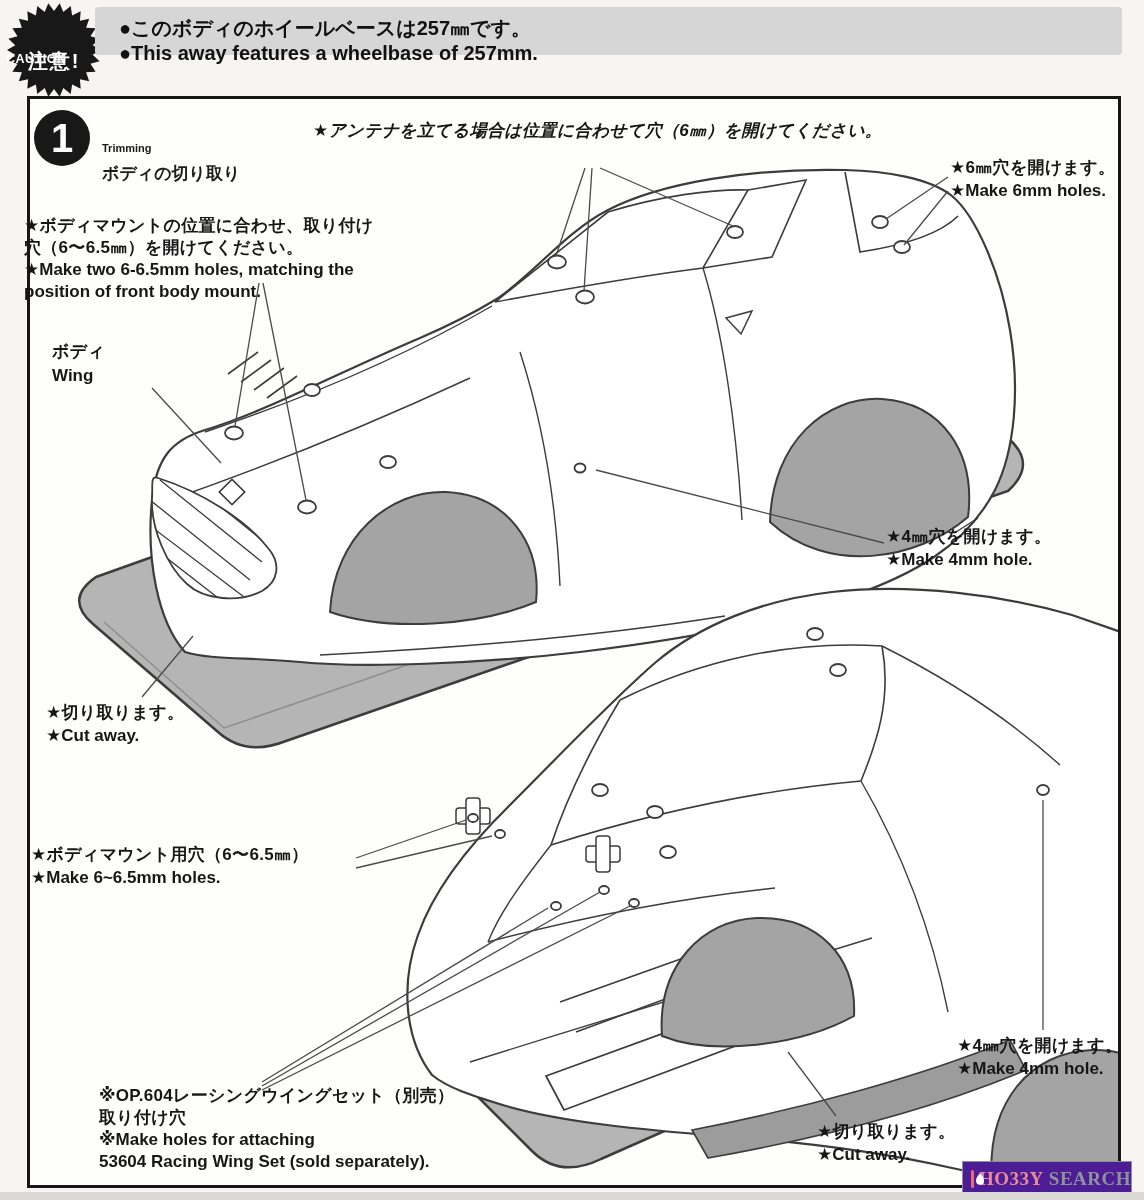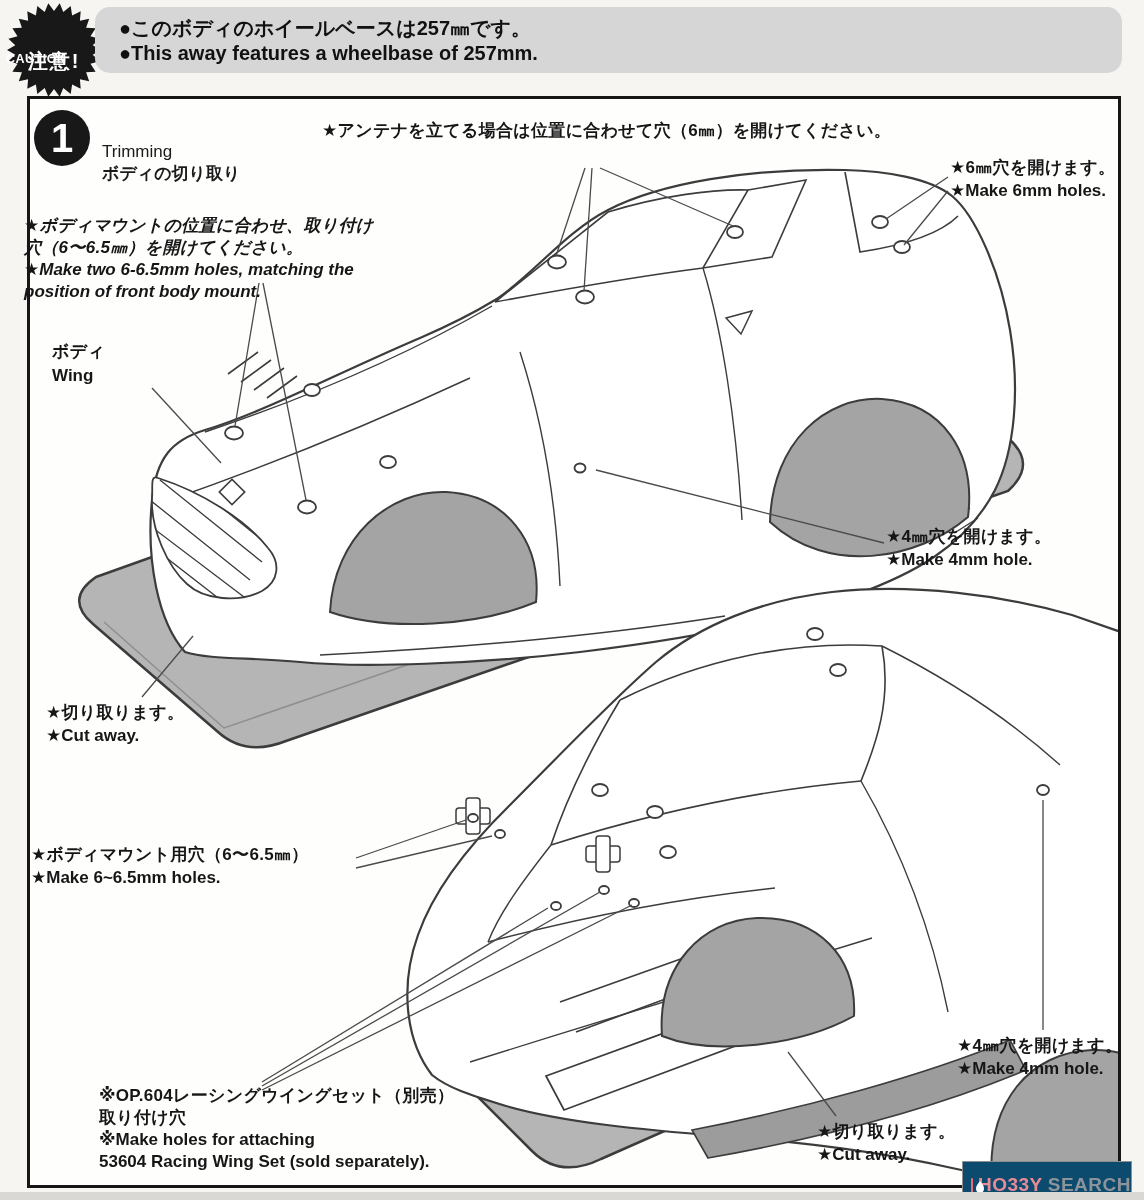--- a/index.html
+++ b/index.html
@@ -2,50 +2,50 @@
 <html><head>
 <meta charset="utf-8">
 <style>
   html,body{margin:0;padding:0;}
   body{width:1144px;height:1200px;position:relative;background:#f6f5f2;
        font-family:"Liberation Sans","DejaVu Sans",sans-serif;color:#1b1b1b;
        overflow:hidden;-webkit-font-smoothing:antialiased;}
   .abs{position:absolute;}
 
   
-  .caution-box{left:95px;top:7px;width:1027px;height:66px;background:#d6d6d6;
-               border-radius:15px;padding:9px 0 0 24px;box-sizing:border-box;}
+  .caution-box{left:95px;top:7px;width:1027px;height:48px;background:#d6d6d6;
+               border-radius:4px;padding:9px 0 0 24px;box-sizing:border-box;}
   .caution-box .ln{font-size:20px;font-weight:700;line-height:25px;color:#111;}
   .badge{left:6px;top:2px;width:96px;height:96px;}
   .badge svg{position:absolute;left:0;top:0;}
   .badge .t1{position:absolute;left:0;top:26px;width:96px;text-align:center;
              color:#fff;font-size:20px;font-weight:700;letter-spacing:2px;margin-top:20px;}
   .badge .t2{position:absolute;left:0;top:50px;width:96px;text-align:left;
              color:#fff;font-size:12.5px;font-weight:700;letter-spacing:.5px;}
 
   
   .frame{left:27px;top:96px;width:1094px;height:1092px;border:3px solid #161616;
          background:#fefefd;box-sizing:border-box;}
 
   .step-circle{left:34px;top:110px;width:56px;height:56px;border-radius:50%;
                background:#181818;color:#fff;text-align:center;line-height:56px;
                font-size:40px;font-weight:700;}
   .step-title-jp{left:102px;top:114px;font-size:17px;font-weight:700;margin-top:48px;}
-  .step-title-en{left:102px;top:142px;font-size:17px;font-weight:400;}
+  .step-title-en{left:102px;top:142px;font-size:11px;font-weight:700;}
 
   .note{line-height:23px;font-size:17px;font-weight:700;white-space:nowrap;color:#161616;}
   .note .jp{letter-spacing:.3px;}
   .bottom-strip{left:0;top:1192px;width:1144px;height:8px;background:#d9d8d4;}
 
   svg.art{left:0;top:0;pointer-events:none;}
 
   
-  .wm{left:962px;top:1161px;width:170px;height:36px;background:#0c4a6e;
-      border:1.5px solid #8f8f8f;display:flex;align-items:flex-end;gap:5px;
-      padding-left:8px;box-sizing:border-box;}
+  .wm{left:962px;top:1161px;width:170px;height:36px;background:#4c1d95;
+      border:1.5px solid #8f8f8f;display:flex;align-items:center;gap:5px;
+      padding-left:8px;box-sizing:border-box;font-family:Liberation Serif, serif;}
   .wm .flame{width:18px;height:18px;background:#e86a7c;border-radius:3px;position:relative;}
   .wm .flame svg{position:absolute;left:0;top:0;}
   .wm .b1{color:#e98a97;font-size:19px;font-weight:700;letter-spacing:.5px;}
   .wm .b2{color:#8d939a;font-size:19px;font-weight:700;letter-spacing:.5px;}
 </style>
 </head>
 <body>
 
 <div class="abs badge">
   <svg width="96" height="96">
@@ -185,30 +185,30 @@
       <path d="M1043,800 L1043,1030"></path>
       <path d="M788,1052 L836,1116"></path>
     </g>
   </g>
 </svg>
 
 <div class="abs step-circle">1</div>
 <div class="abs step-title-jp">ボディの切り取り</div>
 <div class="abs step-title-en">Trimming</div>
 
-<div class="abs note" style="left:322px;top:119px;">
+<div class="abs note" style="left:313px;top:119px;font-style:italic;">
   <div class="jp">★アンテナを立てる場合は位置に合わせて穴（6㎜）を開けてください。</div>
 </div>
 
 <div class="abs note" style="left:950px;top:156px;">
   <div class="jp">★6㎜穴を開けます。</div>
   <div class="en">★Make 6mm holes.</div>
 </div>
 
-<div class="abs note" style="left:24px;top:215px;line-height:22px;font-style:italic;">
+<div class="abs note" style="left:24px;top:215px;line-height:22px;">
   <div class="jp">★ボディマウントの位置に合わせ、取り付け</div>
   <div class="jp">穴（6〜6.5㎜）を開けてください。</div>
   <div class="en">★Make two 6-6.5mm holes, matching the</div>
   <div class="en">position of front body mount.</div>
 </div>
 
 <div class="abs note" style="left:52px;top:340px;line-height:24px;">
   <div class="jp">ボディ</div>
   <div class="en">Wing</div>
 </div>

